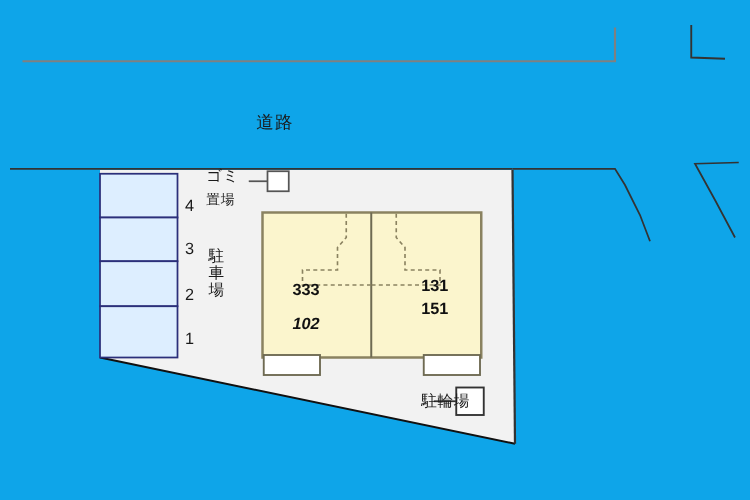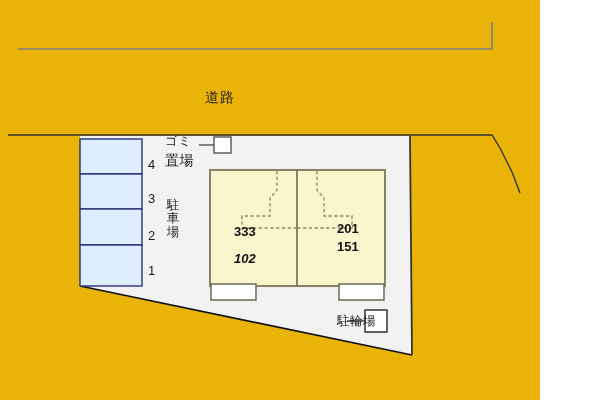--- a/index.html
+++ b/index.html
@@ -6,23 +6,23 @@
   html, body {
     margin: 0;
     padding: 0;
     background: #ffffff;
   }
   body {
     font-family: "Liberation Sans", "DejaVu Sans", sans-serif;
   }
   #site-map {
     position: relative;
-    width: 540px;
+    width: 600px;
     height: 400px;
-    background: #eab308;
+    background: #0ea5e9;
     overflow: hidden;
   }
   #map-svg {
     position: absolute;
     left: 0;
     top: 0;
     width: 600px;
     height: 400px;
   }
   .map-label {
@@ -48,21 +48,21 @@
   .stall-num-1 { left: 148px; top: 263px; }
   .gomi-label {
     left: 165px;
     top: 133px;
     font-size: 12.5px;
     letter-spacing: 0.5px;
   }
   .okiba-label {
     left: 165px;
     top: 152px;
-    font-size: 14px;
+    font-size: 11px;
     letter-spacing: 0.5px;
   }
   .parking-vert-label {
     left: 165px;
     top: 198px;
     font-size: 12.5px;
     width: 16px;
     line-height: 1.06;
     text-align: center;
   }
@@ -153,17 +153,17 @@
   <div class="map-label stall-num stall-num-1">1</div>
 
   <div class="map-label parking-vert-label">
     <span>駐</span>
     <span>車</span>
     <span>場</span>
   </div>
 
   <div class="map-label unit-num unit-202">333</div>
   <div class="map-label unit-num unit-102">102</div>
-  <div class="map-label unit-num unit-201">201</div>
+  <div class="map-label unit-num unit-201">131</div>
   <div class="map-label unit-num unit-101">151</div>
 
   <div class="map-label bicycle-label">駐輪場</div>
 </div>
 
 </body></html>

